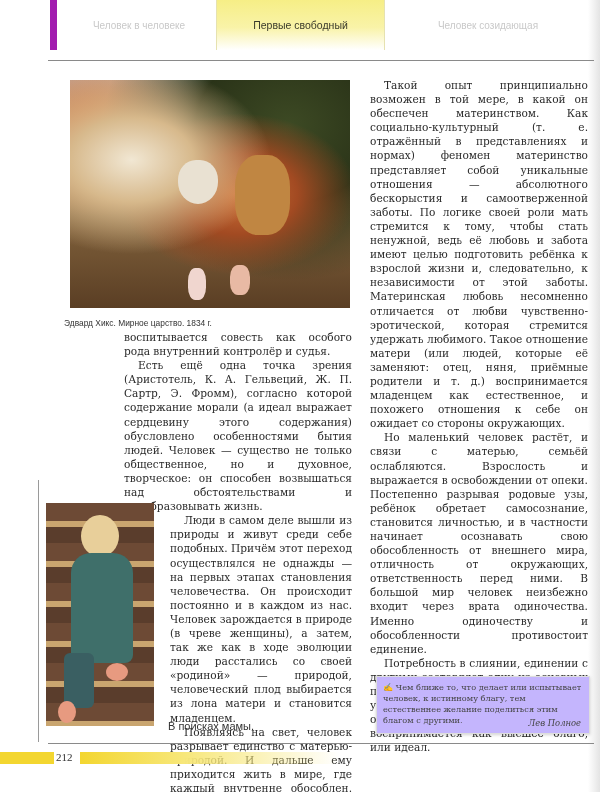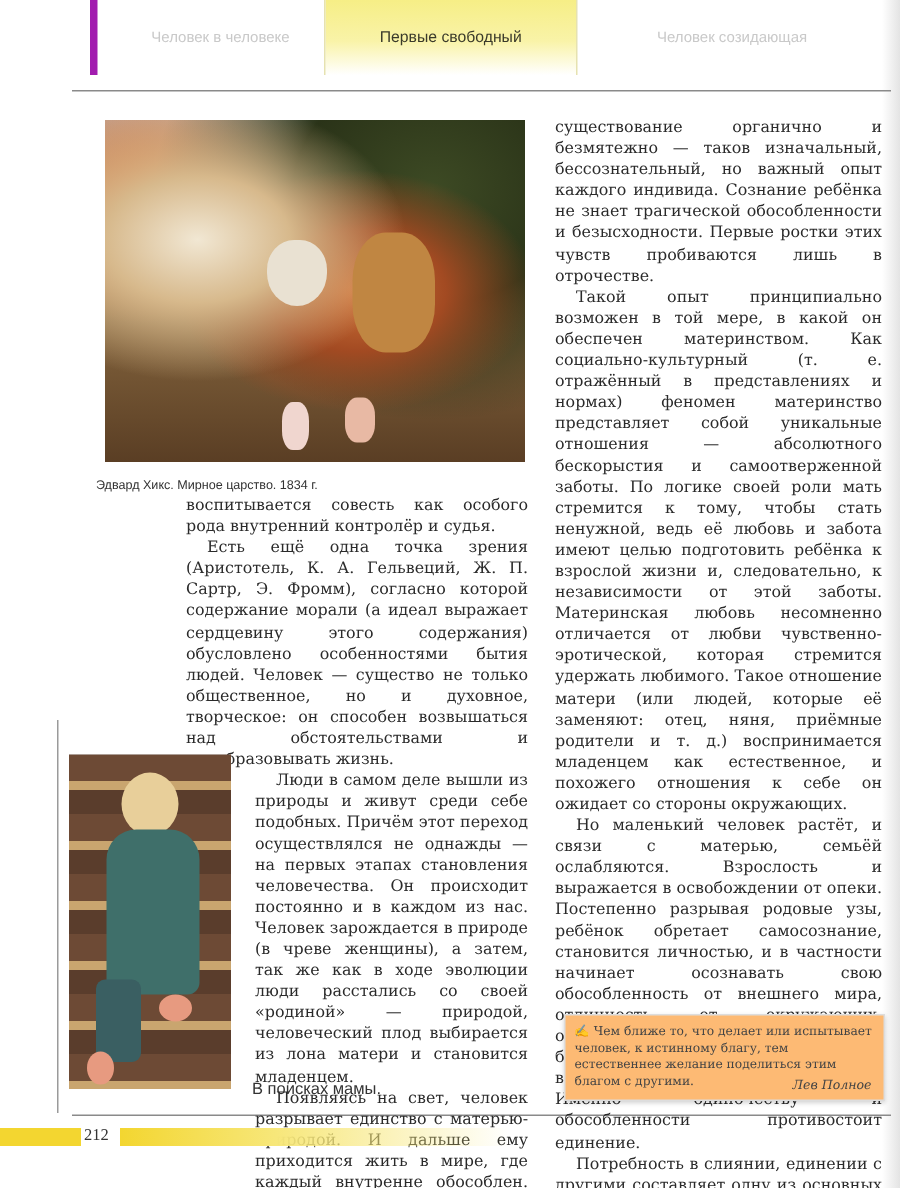--- a/index.html
+++ b/index.html
@@ -9,21 +9,21 @@
     font-family:"DejaVu Serif", serif;
     color:#2a2a2a;
   }
   .tabs { position:absolute; left:0; top:0; width:600px; height:50px; }
   .tab {
     position:absolute; top:0; height:50px;
     font-family:"Liberation Sans", sans-serif; font-size:10px;
     display:flex; align-items:center; justify-content:center;
     color:#c9c9c9;
   }
-  .tab.left { left:60px; width:164px; border-left:5px solid #a21caf; }
+  .tab.left { left:50px; width:164px; border-left:7px solid #a21caf; }
   .tab.active {
     left:216px; width:167px;
     background:linear-gradient(to bottom, #f6ee86 0%, #f9f3a8 55%, #ffffff 100%);
     color:#3a3a2a; font-size:10.5px;
     border-left:1px solid #e6e2b0; border-right:1px solid #e6e2b0;
   }
   .tab.right { left:383px; width:210px; }
   .corner-shadow {
     position:absolute; right:0; top:0; width:12px; height:792px;
     background:linear-gradient(to right, rgba(255,255,255,0), rgba(200,200,200,0.5));
@@ -66,21 +66,21 @@
   .photo .foot1 { position:absolute; left:12px; top:198px; width:18px; height:22px; background:#e79a80; border-radius:50%; }
   .photo .foot2 { position:absolute; left:60px; top:160px; width:22px; height:18px; background:#e79a80; border-radius:50%; }
   .caption2 {
     position:absolute; left:168px; top:720px;
     font-family:"Liberation Sans", sans-serif; font-size:11px; color:#333;
   }
   .divider-v { position:absolute; left:38px; top:480px; width:1px; height:262px; background:#9a9a9a; }
   .quote {
     position:absolute; left:376px; top:676px; width:214px; height:58px;
     border:1px solid #ddd; box-shadow:0 1px 3px rgba(0,0,0,0.18);
-    background:#fdba74; font-size:8.2px; line-height:11px; color:#444;
+    background:#c4b5fd; font-size:8.2px; line-height:11px; color:#444;
     padding:5px 6px; box-sizing:border-box;
   }
   .quote .author { position:absolute; right:8px; bottom:4px; font-style:italic; font-size:8.4px; }
   .pagebar {
     position:absolute; left:0; top:752px; width:564px; height:12px;
   }
   .pagebar .lbar { position:absolute; left:0; top:0; width:54px; height:12px; background:#f3d630; }
   .pagebar .num { position:absolute; left:56px; top:-1px; font-size:11px; color:#333; font-family:"Liberation Serif", serif; }
   .pagebar .rbar { position:absolute; left:80px; top:0; width:260px; height:12px; background:linear-gradient(to right, #f3d630 0%, #f7e77a 40%, rgba(255,255,255,0) 100%); }
 </style>
@@ -116,21 +116,20 @@
 <div class="photo">
   <div class="head"></div>
   <div class="body"></div>
   <div class="leg"></div>
   <div class="foot1"></div>
   <div class="foot2"></div>
 </div>
 <div class="caption2">В поисках мамы.</div>
 
 <div class="col col-right">
-  <p>существование органично и безмятежно — таков изначальный, бессознательный, но важный опыт каждого индивида. Сознание ребёнка не знает трагической обособленности и безысходности. Первые ростки этих чувств пробиваются лишь в отрочестве.</p>
   <p class="ind">Такой опыт принципиально возможен в той мере, в какой он обеспечен материнством. Как социально-культурный (т. е. отражённый в представлениях и нормах) феномен материнство представляет собой уникальные отношения — абсолютного бескорыстия и самоотверженной заботы. По логике своей роли мать стремится к тому, чтобы стать ненужной, ведь её любовь и забота имеют целью подготовить ребёнка к взрослой жизни и, следовательно, к независимости от этой заботы. Материнская любовь несомненно отличается от любви чувственно-эротической, которая стремится удержать любимого. Такое отношение матери (или людей, которые её заменяют: отец, няня, приёмные родители и т. д.) воспринимается младенцем как естественное, и похожего отношения к себе он ожидает со стороны окружающих.</p>
   <p class="ind">Но маленький человек растёт, и связи с матерью, семьёй ослабляются. Взрослость и выражается в освобождении от опеки. Постепенно разрывая родовые узы, ребёнок обретает самосознание, становится личностью, и в частности начинает осознавать свою обособленность от внешнего мира, отличность от окружающих, ответственность перед ними. В большой мир человек неизбежно входит через врата одиночества. Именно одиночеству и обособленности противостоит единение.</p>
   <p class="ind">Потребность в слиянии, единении с другими составляет одну из основных потребностей человека. Полное её удовлетворение (в реальности редко осуществимое) в конечном счёте воспринимается как высшее благо, или идеал.</p>
 </div>
 
 <div class="quote">
   <span>✍</span>
   <span>Чем ближе то, что делает или испытывает человек, к истинному благу, тем естественнее желание поделиться этим благом с другими.</span>
   <div class="author">Лев Полное</div>
 </div>

